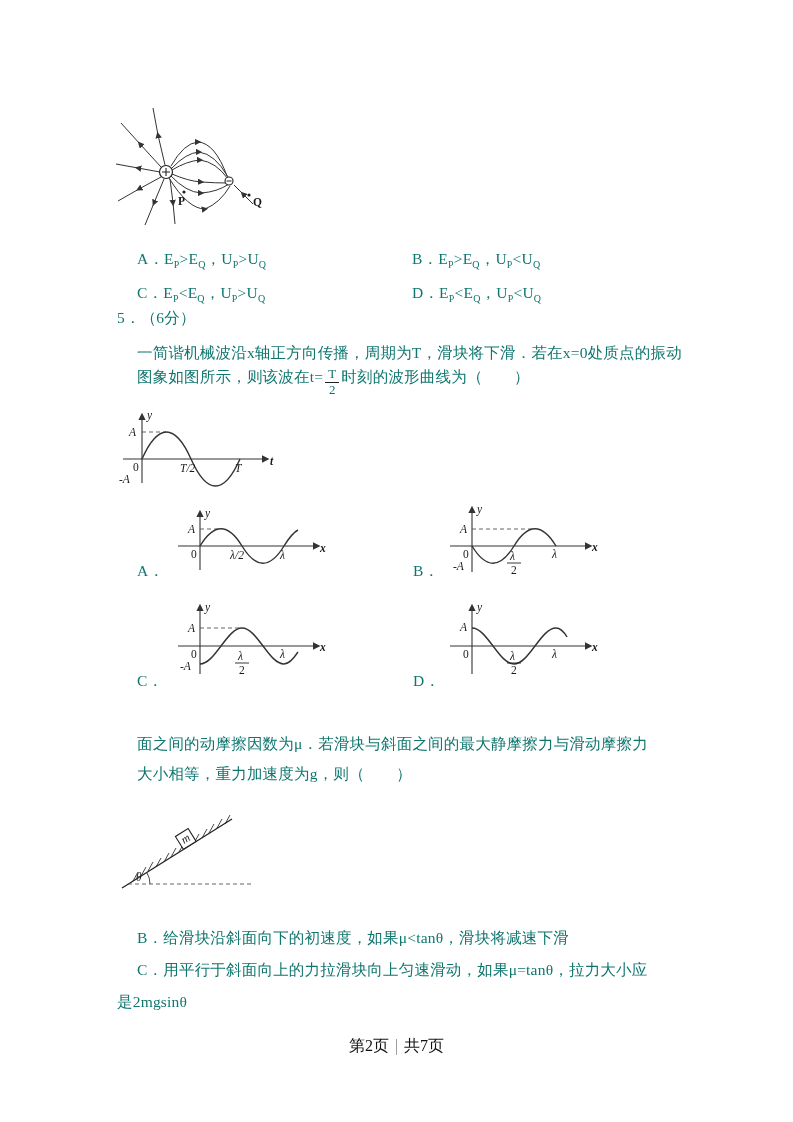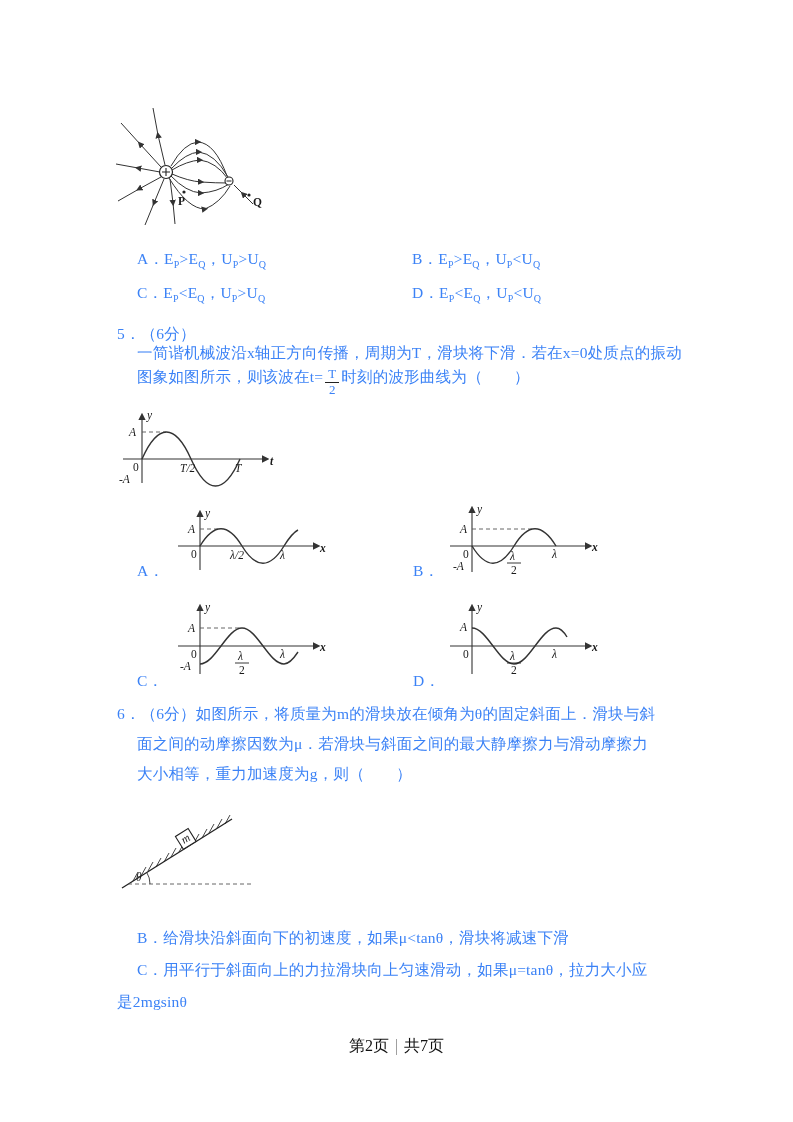--- a/index.html
+++ b/index.html
@@ -3,21 +3,21 @@
 <meta charset="utf-8">
 <style>
   * { margin:0; padding:0; box-sizing:border-box; }
   html,body { background:#ffffff; }
   .page {
     position:relative; width:793px; height:1122px; background:#fff;
     font-family:"Liberation Serif","DejaVu Serif",serif; color:#1a1a1a;
     overflow:hidden;
   }
   .txt {
-    position:absolute; font-size:15.5px; color:#3b82f6;
+    position:absolute; font-size:15.5px; color:#0f766e;
     letter-spacing:.2px; white-space:nowrap;
   }
   .txt sub { font-size:10px; line-height:0; }
   .line-frac { display:flex; height:36px; }
   .frac { display:inline-block; text-align:center; font-size:13px; line-height:1.12; margin:0 2px; vertical-align:middle; }
   .frac .fnum { display:block; padding:0 3px; }
   .frac .fden { display:block; padding:0 3px; border-top:1px solid #222; }
   .fig { position:absolute; }
   svg text { font-family:"Liberation Serif","DejaVu Serif",serif; font-size:11.5px; font-style:italic; fill:#1a1a1a; }
   svg text.up { font-style:normal; }
@@ -72,21 +72,21 @@
     <text class="up" x="66" y="109" font-weight="bold">P</text>
     <circle cx="137" cy="99" r="1.6" fill="#222"></circle>
     <text class="up" x="141" y="110" font-weight="bold">Q</text>
   </svg>
 
   <div class="txt" style="left:137px; top:249px"><span>A．</span><span>E<sub>P</sub>&gt;E<sub>Q</sub>，U<sub>P</sub>&gt;U<sub>Q</sub></span></div>
   <div class="txt" style="left:412px; top:249px"><span>B．</span><span>E<sub>P</sub>&gt;E<sub>Q</sub>，U<sub>P</sub>&lt;U<sub>Q</sub></span></div>
   <div class="txt" style="left:137px; top:283px"><span>C．</span><span>E<sub>P</sub>&lt;E<sub>Q</sub>，U<sub>P</sub>&gt;U<sub>Q</sub></span></div>
   <div class="txt" style="left:412px; top:283px"><span>D．</span><span>E<sub>P</sub>&lt;E<sub>Q</sub>，U<sub>P</sub>&lt;U<sub>Q</sub></span></div>
 
-  <div class="txt" style="left:117px; top:324px">5．（6分）</div>
+  <div class="txt" style="left:117px; top:308px">5．（6分）</div>
   <div class="txt" style="left:137px; top:343px">一简谐机械波沿x轴正方向传播，周期为T，滑块将下滑．若在x=0处质点的振动</div>
   <div class="txt line-frac" style="left:137px; top:367px">图象如图所示，则该波在t=<span class="frac">
         <span class="fnum">T</span>
         <span class="fden">2</span>
       </span>时刻的波形曲线为（　　）</div>
 
   <svg class="fig" style="left:115px; top:407px" width="175" height="95" viewBox="0 0 175 95">
     <path class="axis" marker-end="url(#ax)" d="M8,52 H152"></path>
     <path class="axis" marker-end="url(#ax)" d="M27,76 V8"></path>
     <path class="dash" d="M27,25 H51"></path>
@@ -156,21 +156,20 @@
     <text x="20" y="33">A</text>
     <text class="up" x="23" y="60">0</text>
     <text x="70" y="62" font-size="10.5">λ</text>
     <path d="M67,65 H81" stroke="#222" stroke-width=".9"></path>
     <text class="up" x="71" y="76" font-size="10.5">2</text>
     <text x="112" y="60">λ</text>
     <text x="152" y="53" font-weight="bold">x</text>
   </svg>
   <div class="txt" style="left:413px; top:671px">D．</div>
 
-  <div class="txt" style="left:117px; top:704px">6．（6分）如图所示，将质量为m的滑块放在倾角为θ的固定斜面上．滑块与斜</div>
   <div class="txt" style="left:137px; top:764px">大小相等，重力加速度为g，则（　　）</div>
   <div class="txt" style="left:137px; top:734px">面之间的动摩擦因数为μ．若滑块与斜面之间的最大静摩擦力与滑动摩擦力</div>
 
   <svg class="fig" style="left:110px; top:806px" width="152" height="92" viewBox="0 0 152 92">
     <path class="hatch" d="M23,75 l5,-9 M31,70 l5,-9 M38,65 l5,-9 M46,61 l5,-9 M54,56 l5,-9 M61,51 l5,-9 M69,46 l5,-9 M77,41 l5,-9 M84,37 l5,-9 M92,32 l5,-9 M99,27 l5,-9 M107,22 l5,-9 M115,18 l5,-9"></path>
     <path d="M12,82 L122,13" stroke="#222" stroke-width="1.3" fill="none"></path>
     <g transform="translate(81,38.5) rotate(-32)">
       <rect x="-9" y="-15" width="15" height="15" fill="#fff" stroke="#222" stroke-width="1.1"></rect>
       <text x="-1.5" y="-4" text-anchor="middle" font-size="11">m</text>
     </g>

